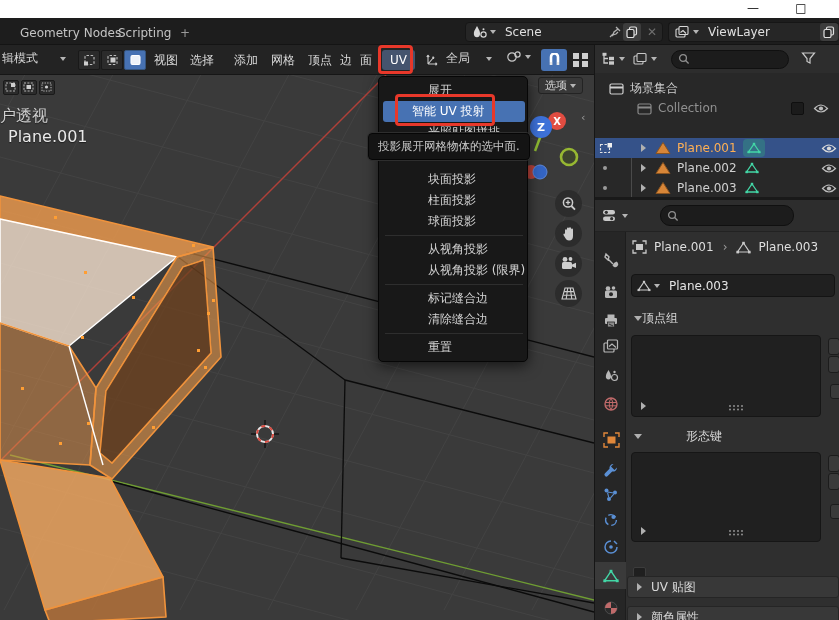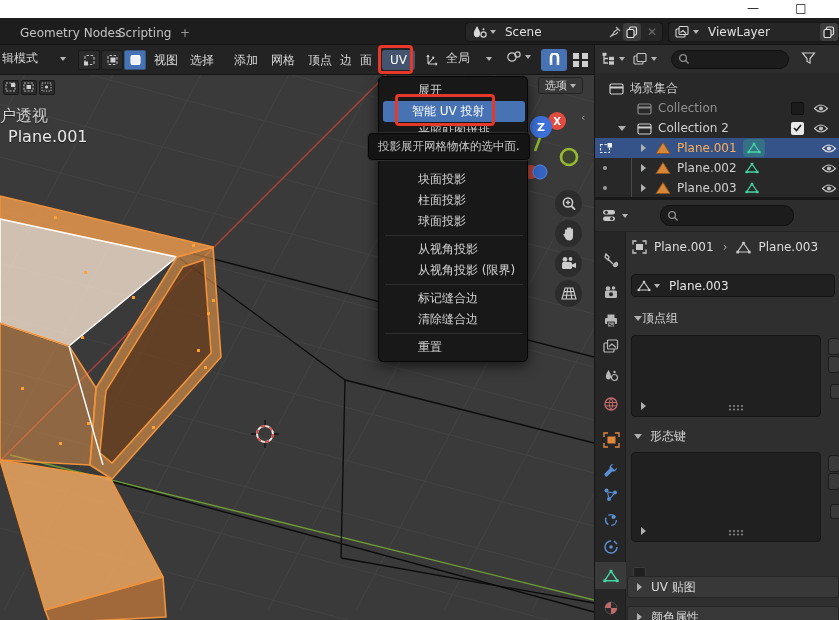--- a/index.html
+++ b/index.html
@@ -22,21 +22,21 @@
   #rp-top-bg{left:594px;top:45px;width:245px;height:30px;background:#2d2d2d;border-left:1px solid #161616;}
   .menu-label{height:20px;line-height:20px;padding:0 8px;color:#dadada;border-radius:3px;}
   .modebtn{width:22px;height:20px;background:#2b2b2b;border:1px solid #191919;display:flex;align-items:center;justify-content:center;margin-right:1px;border-radius:2px;}
   
   #viewport{left:0;top:75px;width:594px;height:545px;background:#3a3a3a;overflow:hidden;}
   .vp-label{position:absolute;color:#cfcfcf;font-size:16px;text-shadow:0 1px 1px rgba(0,0,0,.5);}
   .toolico{position:absolute;width:16px;height:15px;background:#2b2b2b;border:1px solid #1a1a1a;border-radius:2px;display:flex;align-items:center;justify-content:center;}
   .navbtn{position:absolute;width:27px;height:27px;border-radius:50%;background:rgba(42,42,42,.88);display:flex;align-items:center;justify-content:center;}
   
   #uvmenu{position:absolute;left:378px;top:1px;width:150px;height:286px;background:#181818;border:1px solid #060606;border-radius:5px;box-shadow:0 4px 14px rgba(0,0,0,.6);z-index:20;}
-  .mi{position:absolute;left:6px;width:150px;height:21px;line-height:21px;padding-left:33px;color:#d4d4d4;font-size:12px;white-space:nowrap;}
+  .mi{position:absolute;left:16px;width:150px;height:21px;line-height:21px;padding-left:33px;color:#d4d4d4;font-size:12px;white-space:nowrap;}
   .mi-hl{left:4px;width:142px;padding-left:29px;background:#4772b3;border-radius:3px;color:#fff;}
   .msep{position:absolute;left:6px;width:138px;height:1px;background:#2e2e2e;}
   #tooltip{position:absolute;left:368px;top:58px;background:#141414;border:1px solid #060606;outline:1px solid #2e2e2e;border-radius:4px;padding:5px 9px;color:#c9c9c9;font-size:11.5px;white-space:nowrap;z-index:25;}
   .redbox{position:absolute;border:3px solid #e8382a;border-radius:4px;z-index:30;}
   
   #rightpanel{left:594px;top:45px;width:245px;height:575px;background:#282828;border-left:1px solid #161616;overflow:hidden;}
   .pill{background:#1c1c1c;border:1px solid #101010;border-radius:10px;display:flex;align-items:center;padding:0 6px;}
   .orow{position:absolute;left:0;width:245px;height:20px;display:flex;align-items:center;font-size:12px;color:#d0d0d0;}
   .tri-r{width:0;height:0;border-top:4px solid transparent;border-bottom:4px solid transparent;border-left:5px solid #b0b0b0;}
   .tri-d{width:0;height:0;border-left:4px solid transparent;border-right:4px solid transparent;border-top:5px solid #b0b0b0;}
@@ -385,37 +385,20 @@
           <rect x="1" y="4.5" width="13" height="2" fill="#8a8a8a"></rect>
         </svg>
       <span style="margin-left:6px;flex:1;">Collection</span>
       <span class="chk" style="background:#1b1b1b;border:1px solid #0f0f0f;margin-right:9px;"></span>
       <svg style="margin-right:11px;" width="16" height="11" viewBox="0 0 16 11">
           <path d="M1.5 5.5 Q8 -1.5 14.5 5.5 Q8 12.5 1.5 5.5 Z" fill="none" stroke="#bcbcbc" stroke-width="1.2"></path>
           <circle cx="8" cy="5.5" r="2.1" fill="#bcbcbc"></circle>
         </svg>
     </div>
 
-    <div class="orow" style="top:73px;">
-      <span class="tri-d" style="margin-left:23px;"></span>
-      <svg style="margin-left:11px;" width="15" height="13" viewBox="0 0 15 13">
-          <rect x="1" y="2" width="13" height="10" rx="1.5" fill="none" stroke="#cfcfcf" stroke-width="1.2"></rect>
-          <rect x="1" y="4.5" width="13" height="2" fill="#cfcfcf"></rect>
-        </svg>
-      <span style="margin-left:6px;flex:1;">Collection 2</span>
-      <span class="chk" style="background:#e8e8e8;margin-right:9px;display:flex;align-items:center;justify-content:center;">
-        <svg width="9" height="8" viewBox="0 0 9 8">
-            <path d="M1 4 L3.5 6.5 L8 1" stroke="#1a1a1a" stroke-width="1.6" fill="none"></path>
-          </svg>
-      </span>
-      <svg style="margin-right:11px;" width="16" height="11" viewBox="0 0 16 11">
-          <path d="M1.5 5.5 Q8 -1.5 14.5 5.5 Q8 12.5 1.5 5.5 Z" fill="none" stroke="#bcbcbc" stroke-width="1.2"></path>
-          <circle cx="8" cy="5.5" r="2.1" fill="#bcbcbc"></circle>
-        </svg>
-    </div>
 
     <div class="abs" style="left:36px;top:93px;width:1px;height:60px;background:#4a4a4a;"></div>
 
     <div class="orow" style="top:93px;background:#355289;color:#ffb054;">
       <svg style="margin-left:4px;" width="14" height="13" viewBox="0 0 14 13">
           <rect x="1.5" y="2.5" width="9" height="8" fill="none" stroke="#e5e5e5" stroke-width="1.1" stroke-dasharray="2.4 1.6"></rect>
           <rect x="8.5" y="1" width="4.5" height="4.5" fill="#f0f0f0"></rect>
         </svg>
       <span class="tri-r" style="margin-left:28px;"></span>
       <svg style="margin-left:9px;" width="16" height="14" viewBox="0 0 16 14">
@@ -632,21 +615,21 @@
                 <circle cx="6" cy="5.5" r="1"></circle>
                 <circle cx="10" cy="5.5" r="1"></circle>
                 <circle cx="14" cy="5.5" r="1"></circle>
               </g>
             </svg>
         </div>
         <span class="sidebtn" style="left:202px;top:106px;height:17px;"></span>
         <span class="sidebtn" style="left:202px;top:124px;height:17px;"></span>
         <span class="sidebtn" style="left:204px;top:152px;height:15px;"></span>
 
-        <div class="abs row" style="left:8px;top:196px;">
+        <div class="abs row" style="left:8px;top:196px;gap:36px;">
           <span class="tri-d"></span>
           <span style="margin-left:8px;color:#d8d8d8;">形态键</span>
         </div>
         <div class="listbox" style="left:5px;top:220px;width:190px;height:90px;">
           <span class="tri-r abs" style="left:9px;top:74px;"></span>
           <svg class="abs" style="left:96px;top:76px;" width="16" height="7" viewBox="0 0 16 7">
               <g fill="#8f8f8f">
                 <circle cx="2" cy="2" r="1"></circle>
                 <circle cx="6" cy="2" r="1"></circle>
                 <circle cx="10" cy="2" r="1"></circle>

